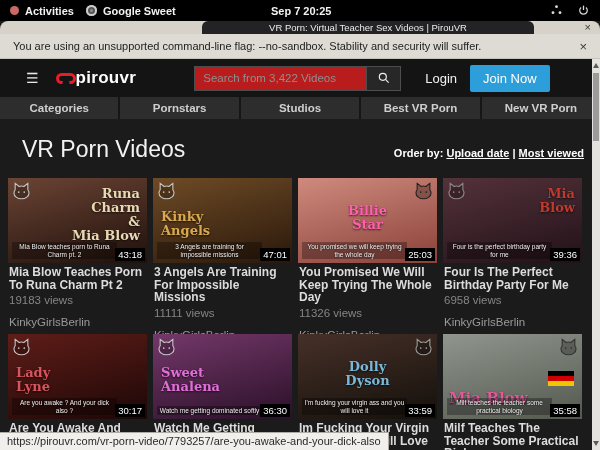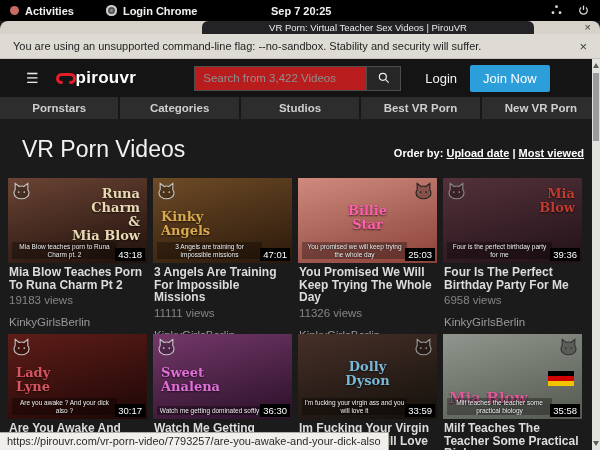--- a/index.html
+++ b/index.html
@@ -1,21 +1,21 @@
 <!DOCTYPE html>
 <html><head>
 <meta charset="utf-8">
 <style>
   * { box-sizing: border-box; margin: 0; padding: 0; }
   html,body { width:600px; height:450px; overflow:hidden; }
   body { font-family:"Liberation Sans", sans-serif; background:#1b1b1b; position:relative; }
 
   
   .sysbar { height:21px; background:#000; color:#f2f2f2; display:flex; align-items:center; font-size:11px; position:relative; }
-  .sysbar .left { display:flex; align-items:center; gap:32px; margin-left:10px; }
+  .sysbar .left { display:flex; align-items:center; gap:12px; margin-left:10px; }
   .sys-item { display:flex; align-items:center; gap:6px; font-weight:bold; }
   .act-dot { width:9px; height:9px; border-radius:50%; background:#c96a66; }
   .chrome-ico { width:11px; height:11px; border-radius:50%; background:#8f8f8f; box-shadow:inset 0 0 0 2px #cfcfcf, inset 0 0 0 4px #555; }
   .clock { position:absolute; left:50%; transform:translateX(-48%); font-weight:bold; }
   .sys-right { margin-left:auto; margin-right:10px; display:flex; align-items:center; gap:14px; }
 
   
   .tabstrip { height:13px; background:#d6d2ca; position:relative; border-radius:8px 8px 0 0; }
   .tab { position:absolute; left:202px; width:332px; top:0; bottom:0; background:#232326; border-radius:6px 6px 0 0;
          color:#ececec; font-size:9.5px; display:flex; align-items:center; justify-content:center; white-space:nowrap; overflow:hidden; }
@@ -86,21 +86,21 @@
 <body>
 
 <div class="sysbar">
   <div class="left">
     <div class="sys-item">
       <span class="act-dot"></span>
       <span>Activities</span>
     </div>
     <div class="sys-item">
       <span class="chrome-ico"></span>
-      <span>Login Chrome</span>
+      <span>Google Sweet</span>
     </div>
   </div>
   <div class="clock">Sep 7 20:25</div>
   <div class="sys-right">
     <svg width="13" height="13" viewBox="0 0 24 24">
       <circle cx="12" cy="5" r="2.6" fill="#dcdcdc"></circle>
         <circle cx="5.5" cy="16" r="2.6" fill="#dcdcdc"></circle>
         <circle cx="18.5" cy="16" r="2.6" fill="#dcdcdc"></circle>
     </svg>
     <svg width="13" height="13" viewBox="0 0 24 24">
@@ -135,22 +135,22 @@
         <circle cx="10" cy="10" r="6" stroke="#f0f0f0" stroke-width="2" fill="none"></circle>
         <path d="M14.5 14.5 L20 20" stroke="#f0f0f0" stroke-width="2"></path>
       </svg>
     </div>
   </div>
   <span class="login">Login</span>
   <span class="join">Join Now</span>
 </div>
 
 <div class="navbar">
+    <a class="nav-item">Categories</a>
     <a class="nav-item">Pornstars</a>
-    <a class="nav-item">Categories</a>
     <a class="nav-item">Studios</a>
     <a class="nav-item">Best VR Porn</a>
     <a class="nav-item">New VR Porn</a>
   </div>
 
 <div class="titlerow">
   <h1 class="page-title">VR Porn Videos</h1>
   <div class="orderby">
     <span>Order by:</span>
     <a href="#">Upload date</a>

